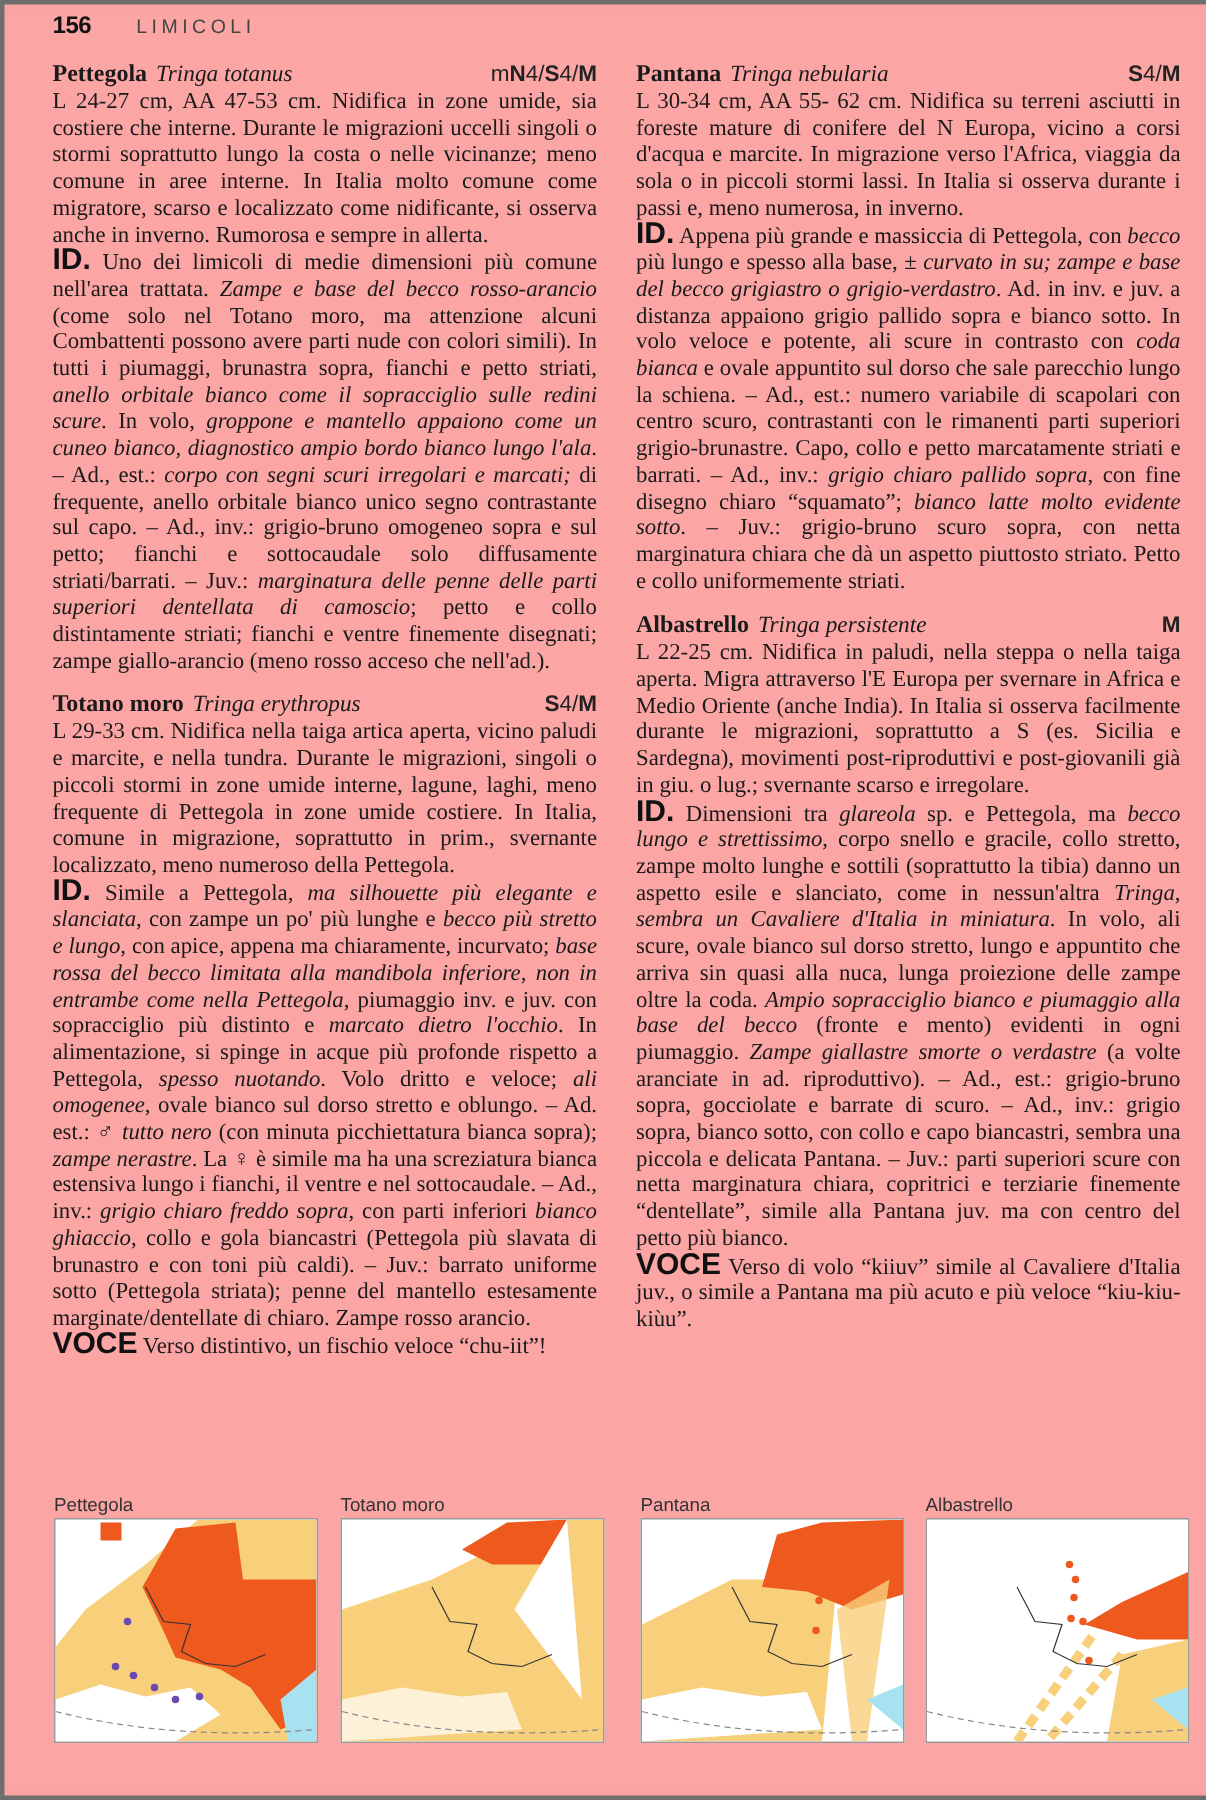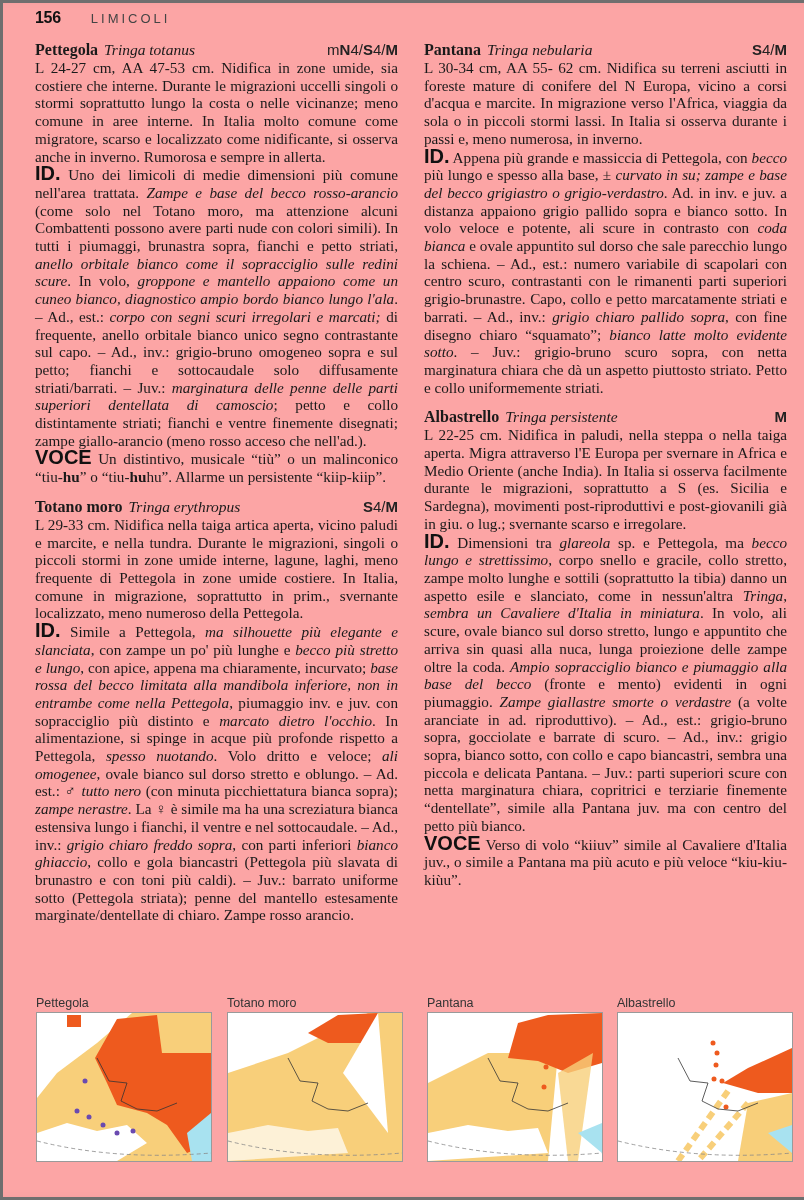--- a/index.html
+++ b/index.html
@@ -56,29 +56,29 @@
   </div>
 
   <div class="col left">
     <div class="entry">
         <div class="entry-head">
           <span><span class="common">Pettegola</span><span class="sci">Tringa totanus</span></span>
           <span class="status"><span>m</span><b>N</b><span>4/</span><b>S</b><span>4/</span><b>M</b></span>
         </div>
         <p class="para">L 24-27 cm, AA 47-53 cm. Nidifica in zone umide, sia costiere che interne. Durante le migrazioni uccelli singoli o stormi soprattutto lungo la costa o nelle vicinanze; meno comune in aree interne. In Italia molto comune come migratore, scarso e localizzato come nidificante, si osserva anche in inverno. Rumorosa e sempre in allerta.</p>
         <p class="para"><span class="lbl">ID.</span><span> Uno dei limicoli di medie dimensioni più comune nell'area trattata. </span><i>Zampe e base del becco rosso-arancio</i><span> (come solo nel Totano moro, ma attenzione alcuni Combattenti possono avere parti nude con colori simili). In tutti i piumaggi, brunastra sopra, fianchi e petto striati, </span><i>anello orbitale bianco come il sopracciglio sulle redini scure</i><span>. In volo, </span><i>groppone e mantello appaiono come un cuneo bianco, diagnostico ampio bordo bianco lungo l'ala</i><span>. – Ad., est.: </span><i>corpo con segni scuri irregolari e marcati;</i><span> di frequente, anello orbitale bianco unico segno contrastante sul capo. – Ad., inv.: grigio-bruno omogeneo sopra e sul petto; fianchi e sottocaudale solo diffusamente striati/barrati. – Juv.: </span><i>marginatura delle penne delle parti superiori dentellata di camoscio</i><span>; petto e collo distintamente striati; fianchi e ventre finemente disegnati; zampe giallo-arancio (meno rosso acceso che nell'ad.).</span></p>
-        <p class="para"><span class="lbl">VOCE</span><span> Un distintivo, musicale “tiù” o un malinconico “tiu-</span><b>hu</b><span>” o “tiu-</span><b>hu</b><span>hu”. Allarme un persistente “kiip-kiip”.</span></p>
       </div>
     <div class="entry">
         <div class="entry-head">
           <span><span class="common">Totano moro</span><span class="sci">Tringa erythropus</span></span>
           <span class="status"><b>S</b><span>4/</span><b>M</b></span>
         </div>
         <p class="para">L 29-33 cm. Nidifica nella taiga artica aperta, vicino paludi e marcite, e nella tundra. Durante le migrazioni, singoli o piccoli stormi in zone umide interne, lagune, laghi, meno frequente di Pettegola in zone umide costiere. In Italia, comune in migrazione, soprattutto in prim., svernante localizzato, meno numeroso della Pettegola.</p>
         <p class="para"><span class="lbl">ID.</span><span> Simile a Pettegola, </span><i>ma silhouette più elegante e slanciata</i><span>, con zampe un po' più lunghe e </span><i>becco più stretto e lungo</i><span>, con apice, appena ma chiaramente, incurvato; </span><i>base rossa del becco limitata alla mandibola inferiore, non in entrambe come nella Pettegola</i><span>, piumaggio inv. e juv. con sopracciglio più distinto e </span><i>marcato dietro l'occhio</i><span>. In alimentazione, si spinge in acque più profonde rispetto a Pettegola, </span><i>spesso nuotando</i><span>. Volo dritto e veloce; </span><i>ali omogenee</i><span>, ovale bianco sul dorso stretto e oblungo. – Ad. est.: ♂ </span><i>tutto nero</i><span> (con minuta picchiettatura bianca sopra); </span><i>zampe nerastre</i><span>. La ♀ è simile ma ha una screziatura bianca estensiva lungo i fianchi, il ventre e nel sottocaudale. – Ad., inv.: </span><i>grigio chiaro freddo sopra</i><span>, con parti inferiori </span><i>bianco ghiaccio</i><span>, collo e gola biancastri (Pettegola più slavata di brunastro e con toni più caldi). – Juv.: barrato uniforme sotto (Pettegola striata); penne del mantello estesamente marginate/dentellate di chiaro. Zampe rosso arancio.</span></p>
+        <p class="para"><span class="lbl">VOCE</span><span> Verso distintivo, un fischio veloce “chu-iit”!</span></p>
       </div>
   </div>
 
   <div class="col right">
     <div class="entry">
         <div class="entry-head">
           <span><span class="common">Pantana</span><span class="sci">Tringa nebularia</span></span>
           <span class="status"><b>S</b><span>4/</span><b>M</b></span>
         </div>
         <p class="para">L 30-34 cm, AA 55- 62 cm. Nidifica su terreni asciutti in foreste mature di conifere del N Europa, vicino a corsi d'acqua e marcite. In migrazione verso l'Africa, viaggia da sola o in piccoli stormi lassi. In Italia si osserva durante i passi e, meno numerosa, in inverno.</p>

